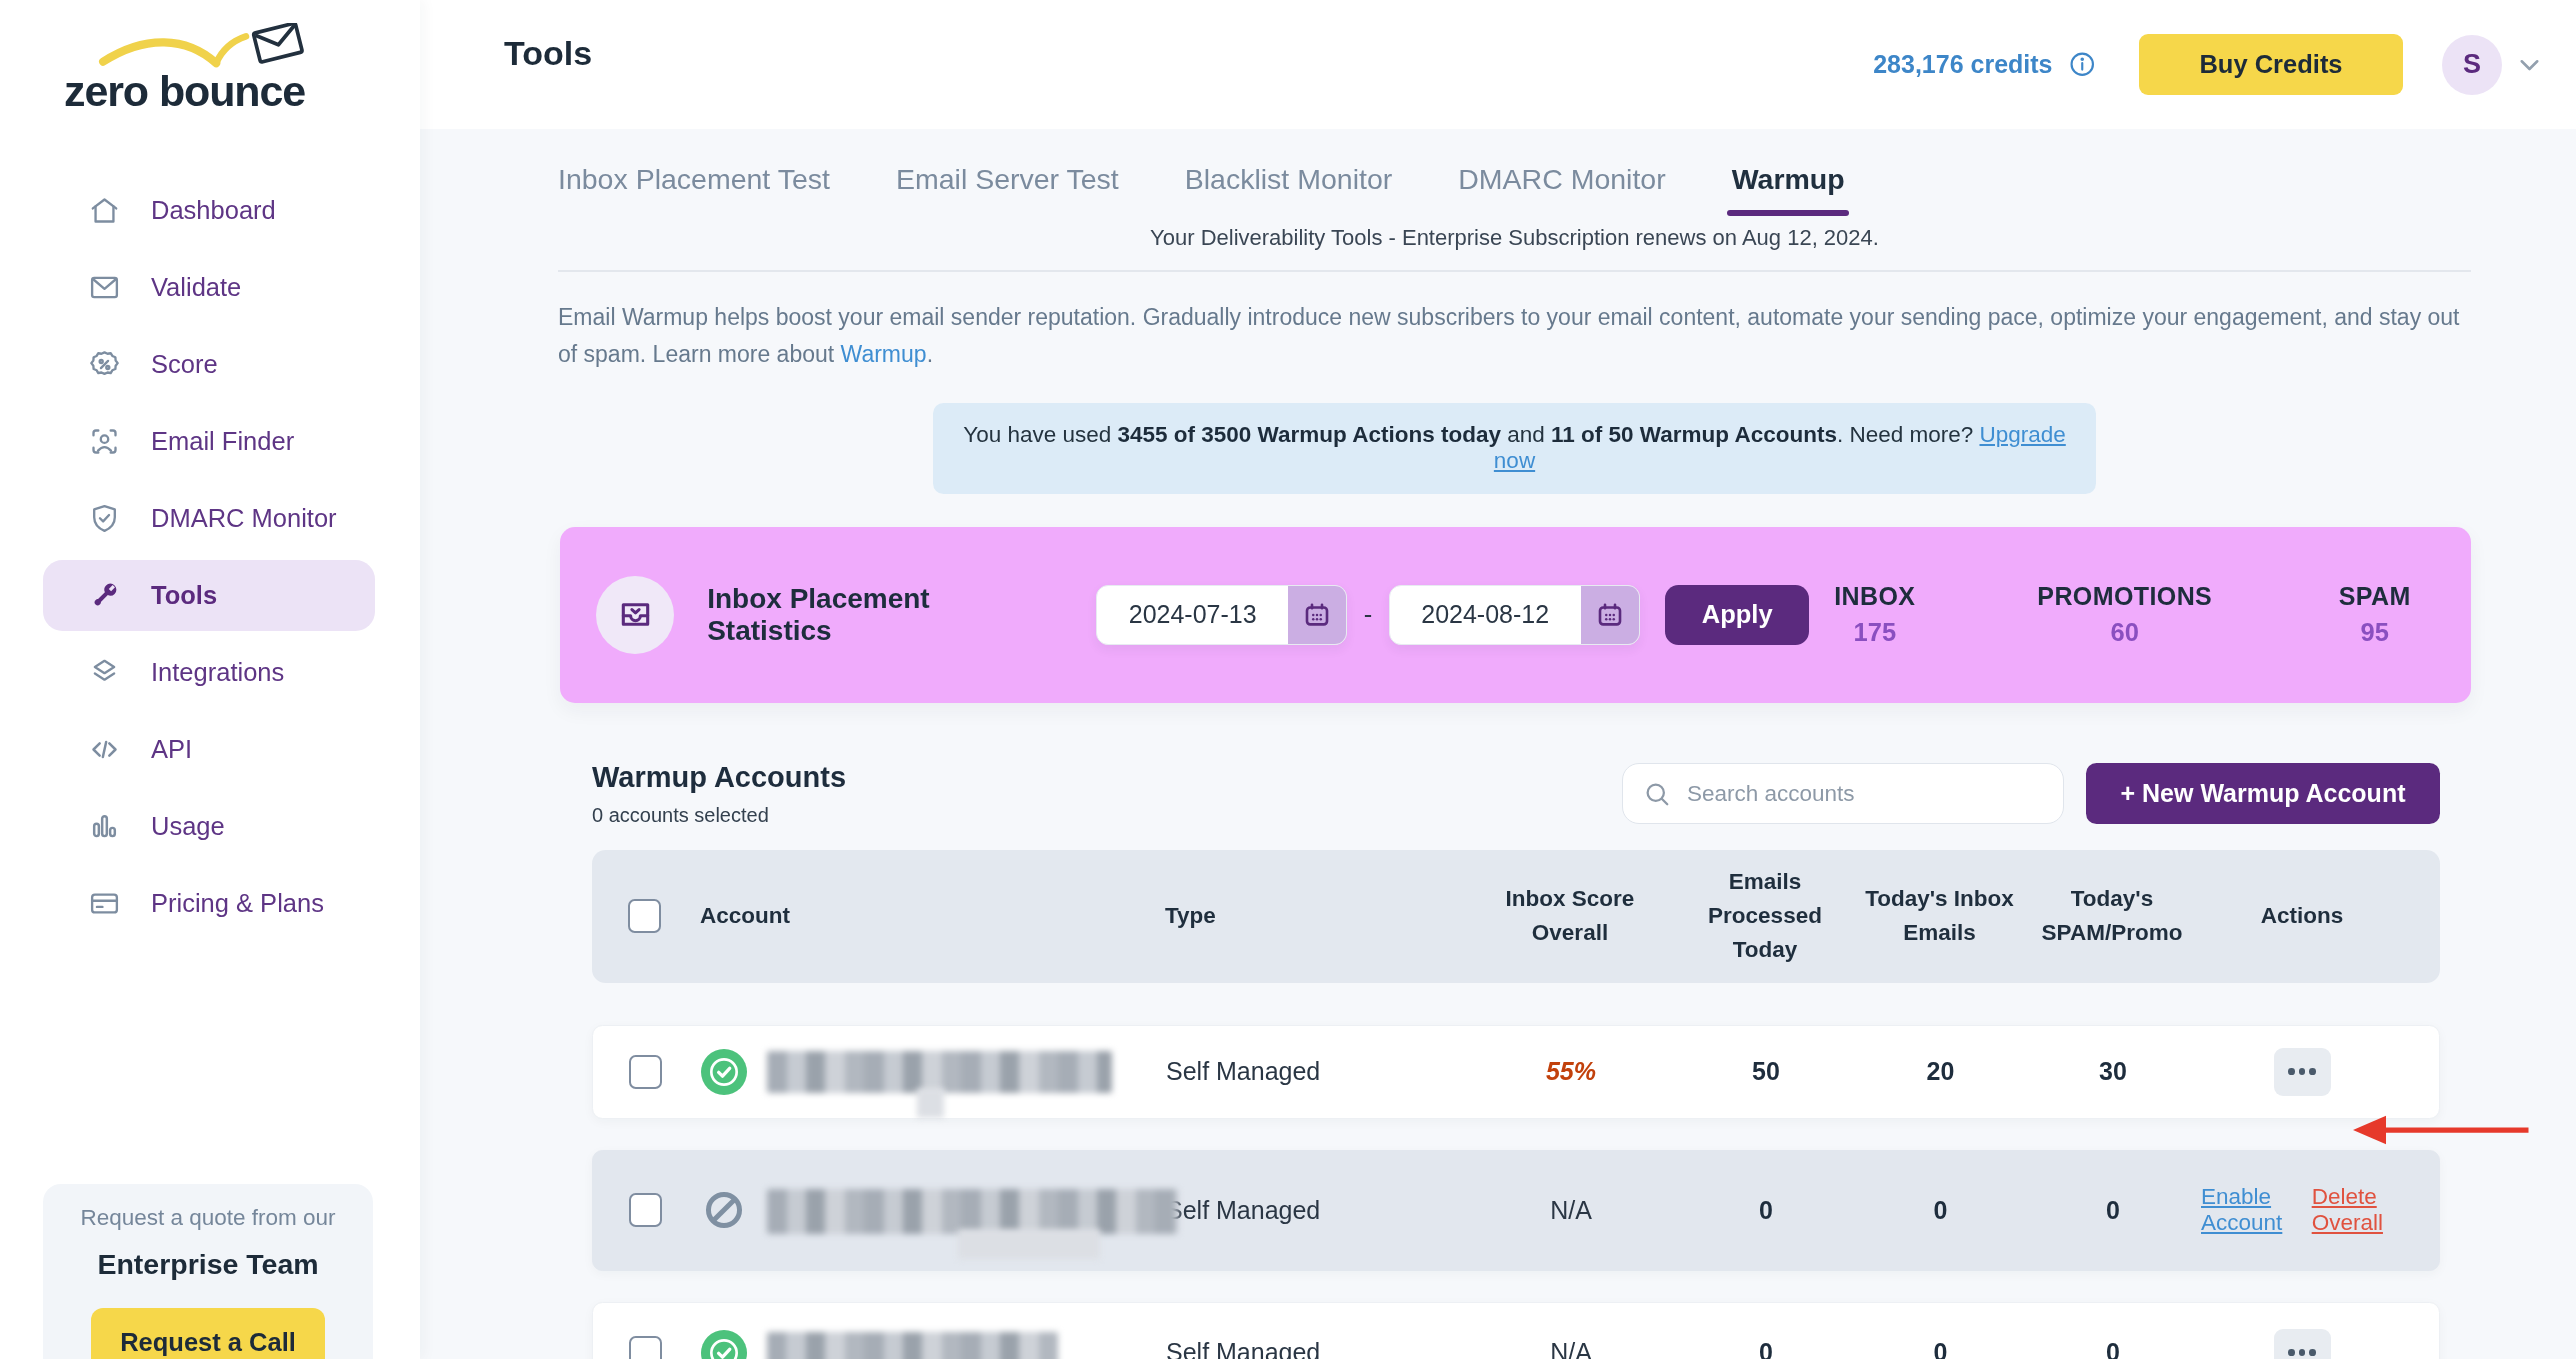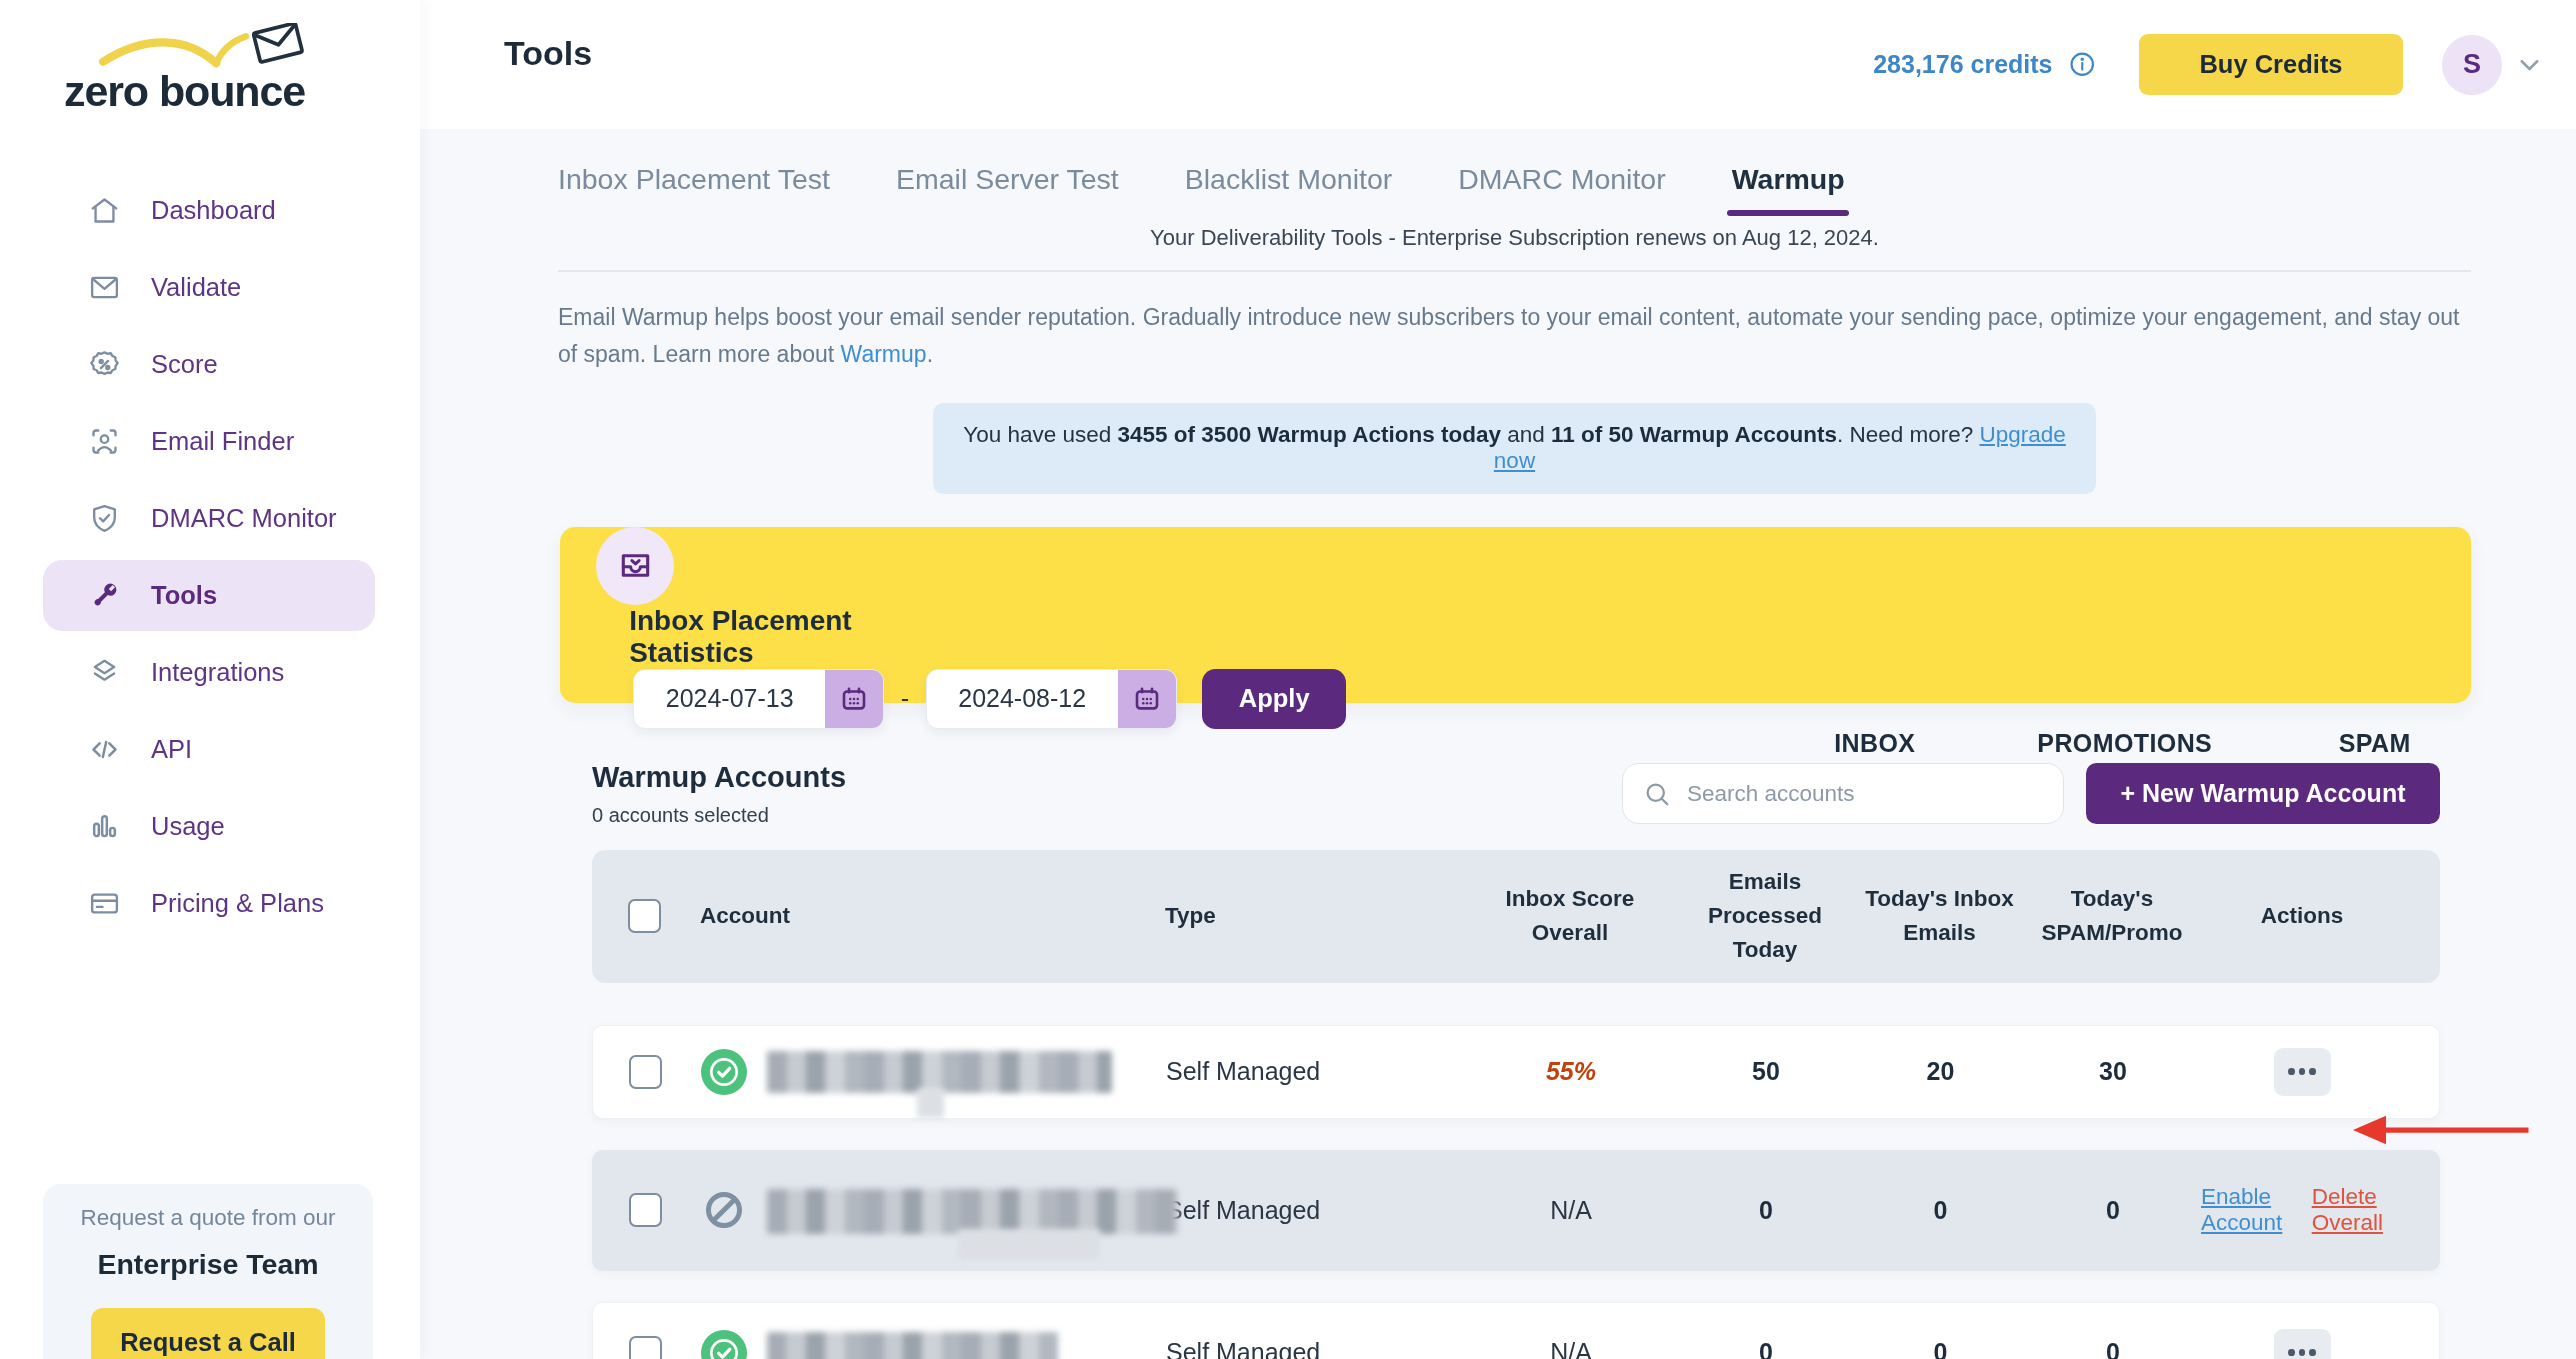--- a/index.html
+++ b/index.html
@@ -72,23 +72,23 @@
   .intro { margin-top:27px; font-size:23px; line-height:37px; color:#66798d; }
   .intro a { color:#3f8ed2; text-decoration:none; cursor:pointer; }
   .notice {
     margin:30px auto 0; width:1163px; background:#dcebf7; border-radius:10.5px;
     padding:19.5px 30px; text-align:center; font-size:22.5px; color:#24333f;
   }
   .notice b { color:#1d2c3b; }
   .notice a { color:#3f8ed2; text-decoration:underline; cursor:pointer; }
   
   .stats-card {
-    margin-top:33px; margin-left:2.2px; width:1911px; height:176px; background:#fde047;
+    margin-top:33px; margin-left:2.2px; width:1911px; height:176px; background:#f0abfc;
     border-radius:15px; box-shadow:0 7.5px 19.5px rgba(30,45,61,.05);
-    display:flex; padding:0 48px 0 36px;flex-direction:column;
+    display:flex; align-items:center; padding:0 48px 0 36px;
   }
   .stats-icon-circle {
     width:78px; height:78px; border-radius:50%; background:#f0e8f8;
     display:flex; align-items:center; justify-content:center; color:#5b2a7e; flex:0 0 78px;
   }
   .stats-title { font-size:28px; font-weight:700; color:#1e2d3d; margin-left:33px; width:352px; }
   .dates { display:flex; align-items:center; margin-left:37px; }
   .date-field {
     width:251px; height:60px; background:#ffffff; border:0.7px solid #e7ebf1; border-radius:12px;
     box-shadow:0 4.5px 10.5px rgba(30,45,61,.06); display:flex; overflow:hidden; cursor:pointer;

